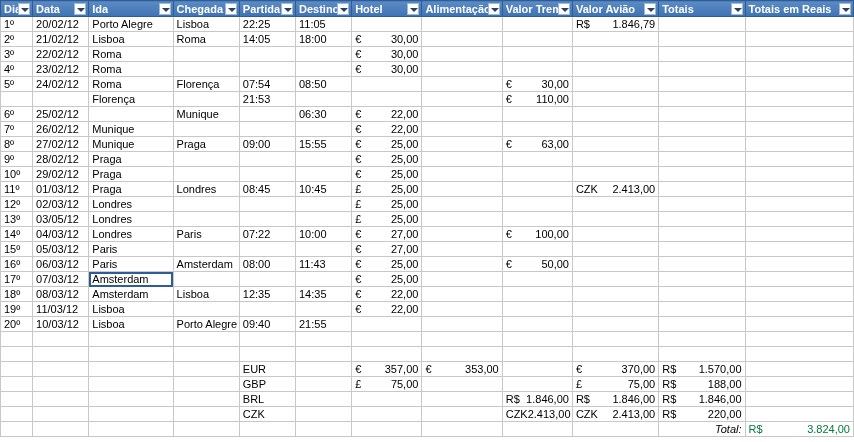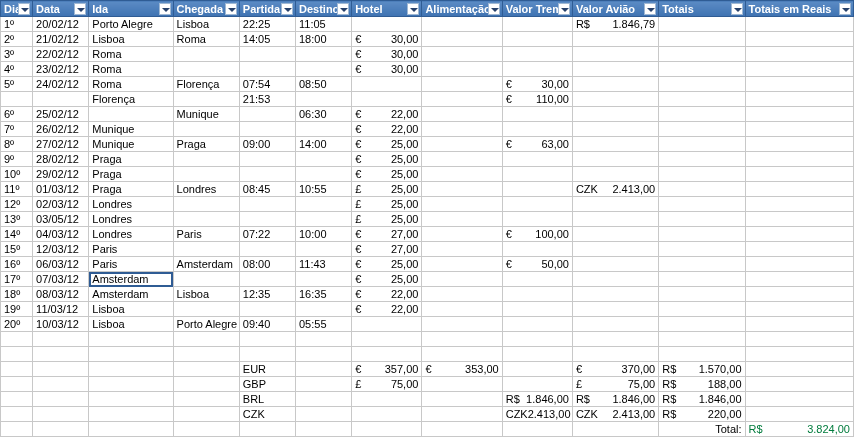--- a/index.html
+++ b/index.html
@@ -79,21 +79,21 @@
     display: block;
     text-align: right;
   }
   .money { position: relative; }
   .sel {
     outline: 2px solid #2f5c94;
     outline-offset: -2px;
     position: relative;
   }
   .green { color: #007b3c; font-weight: normal; }
-  .total-label { text-align: right; }
+  .total-label { text-align: right; font-style: italic; }
 </style>
 </head>
 <body>
 
 <div id="sheet">
   <table class="grid">
     <colgroup>
       <col style="width:32px">
         <col style="width:56px">
         <col style="width:84px">
@@ -379,21 +379,21 @@
             <span class="cur-sym"></span>
             <span class="cur-val"></span>
           </td>
         </tr>
         <tr>
           <td>8º</td>
           <td>27/02/12</td>
           <td>Munique</td>
           <td>Praga</td>
           <td>09:00</td>
-          <td>14:00</td>
+          <td>15:55</td>
           <td class="money">
             <span class="cur-sym">€</span>
             <span class="cur-val">25,00</span>
           </td>
           <td class="money">
             <span class="cur-sym"></span>
             <span class="cur-val"></span>
           </td>
           <td class="money">
             <span class="cur-sym">€</span>
@@ -475,21 +475,21 @@
             <span class="cur-sym"></span>
             <span class="cur-val"></span>
           </td>
         </tr>
         <tr>
           <td>11º</td>
           <td>01/03/12</td>
           <td>Praga</td>
           <td>Londres</td>
           <td>08:45</td>
-          <td>10:55</td>
+          <td>10:45</td>
           <td class="money">
             <span class="cur-sym">£</span>
             <span class="cur-val">25,00</span>
           </td>
           <td class="money">
             <span class="cur-sym"></span>
             <span class="cur-val"></span>
           </td>
           <td class="money">
             <span class="cur-sym"></span>
@@ -599,21 +599,21 @@
             <span class="cur-sym"></span>
             <span class="cur-val"></span>
           </td>
           <td class="money">
             <span class="cur-sym"></span>
             <span class="cur-val"></span>
           </td>
         </tr>
         <tr>
           <td>15º</td>
-          <td>12/03/12</td>
+          <td>05/03/12</td>
           <td>Paris</td>
           <td></td>
           <td></td>
           <td></td>
           <td class="money">
             <span class="cur-sym">€</span>
             <span class="cur-val">27,00</span>
           </td>
           <td class="money">
             <span class="cur-sym"></span>
@@ -699,21 +699,21 @@
             <span class="cur-sym"></span>
             <span class="cur-val"></span>
           </td>
         </tr>
         <tr>
           <td>18º</td>
           <td>08/03/12</td>
           <td>Amsterdam</td>
           <td>Lisboa</td>
           <td>12:35</td>
-          <td>16:35</td>
+          <td>14:35</td>
           <td class="money">
             <span class="cur-sym">€</span>
             <span class="cur-val">22,00</span>
           </td>
           <td class="money">
             <span class="cur-sym"></span>
             <span class="cur-val"></span>
           </td>
           <td class="money">
             <span class="cur-sym"></span>
@@ -763,21 +763,21 @@
             <span class="cur-sym"></span>
             <span class="cur-val"></span>
           </td>
         </tr>
         <tr>
           <td>20º</td>
           <td>10/03/12</td>
           <td>Lisboa</td>
           <td>Porto Alegre</td>
           <td>09:40</td>
-          <td>05:55</td>
+          <td>21:55</td>
           <td class="money">
             <span class="cur-sym"></span>
             <span class="cur-val"></span>
           </td>
           <td class="money">
             <span class="cur-sym"></span>
             <span class="cur-val"></span>
           </td>
           <td class="money">
             <span class="cur-sym"></span>

